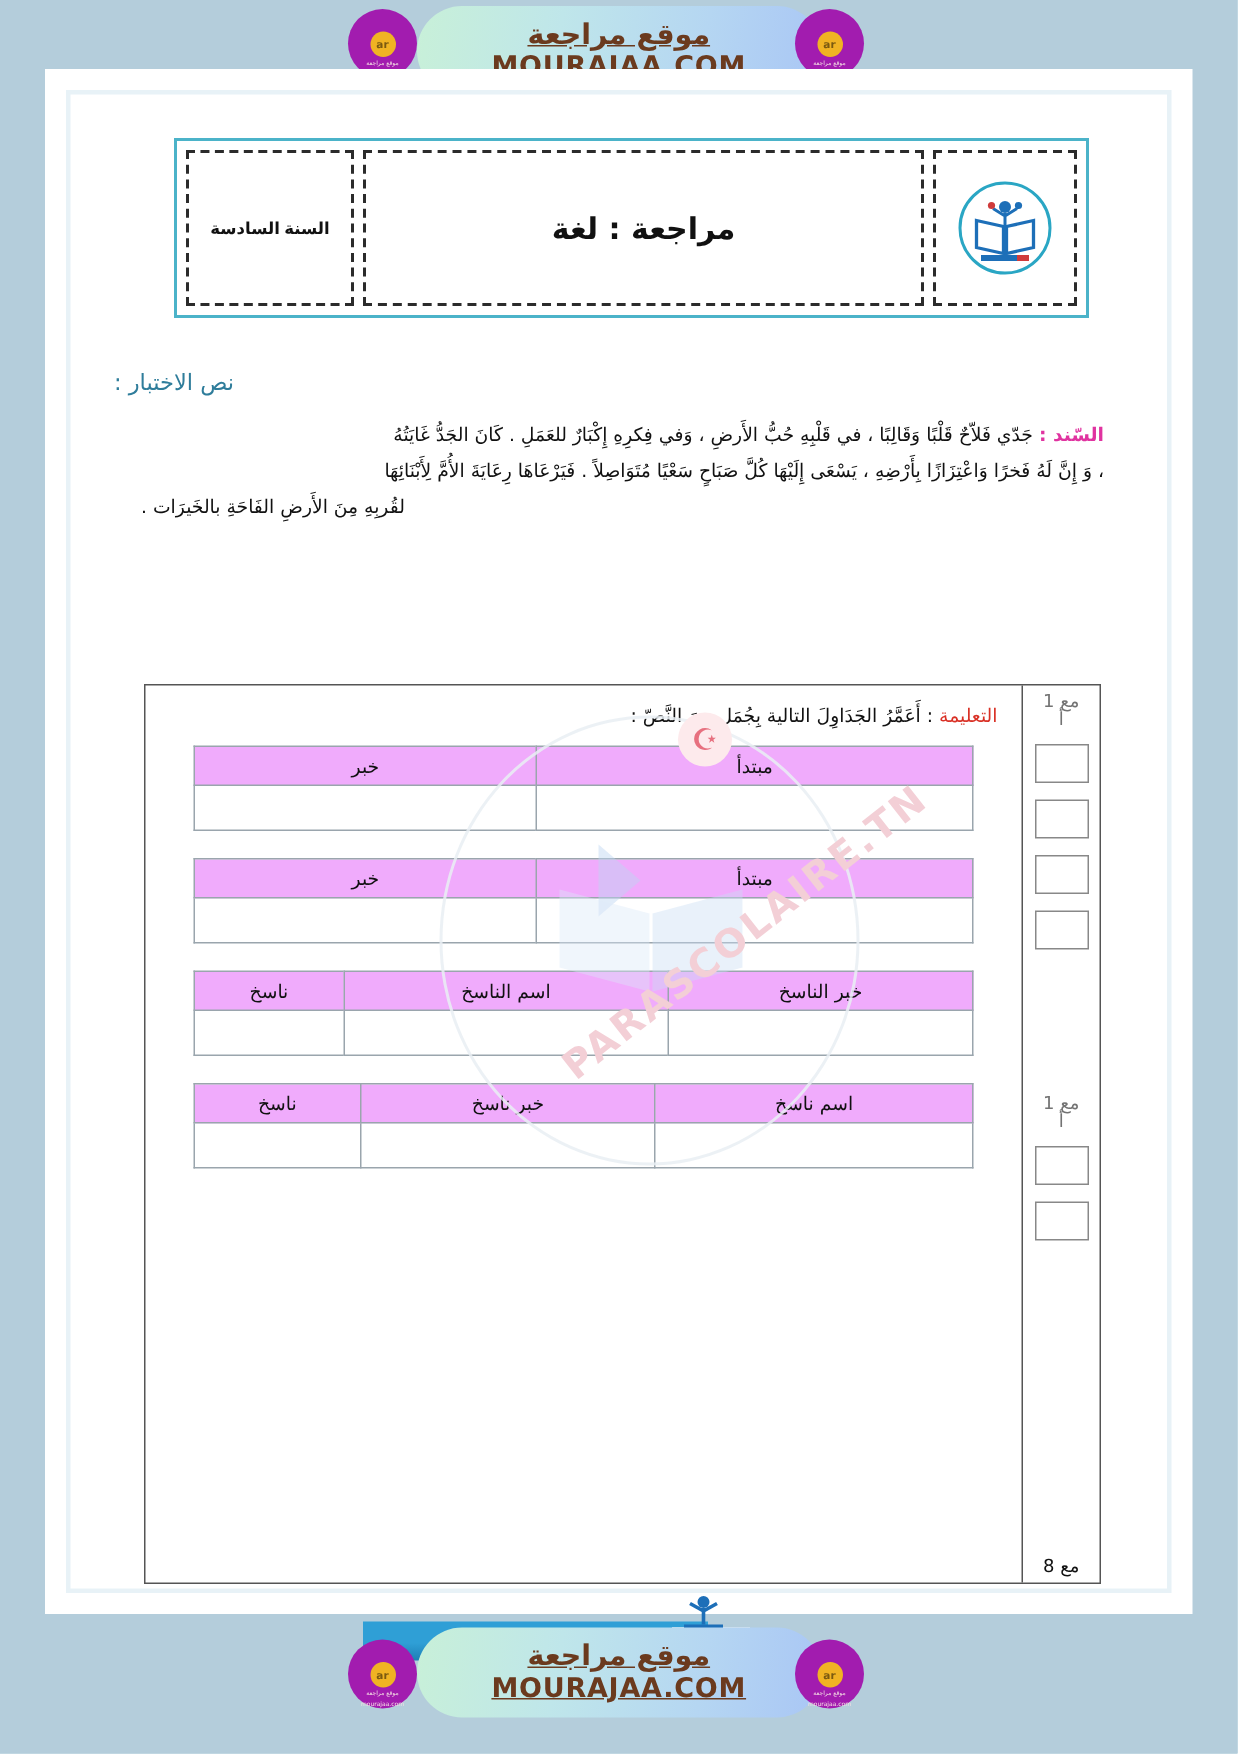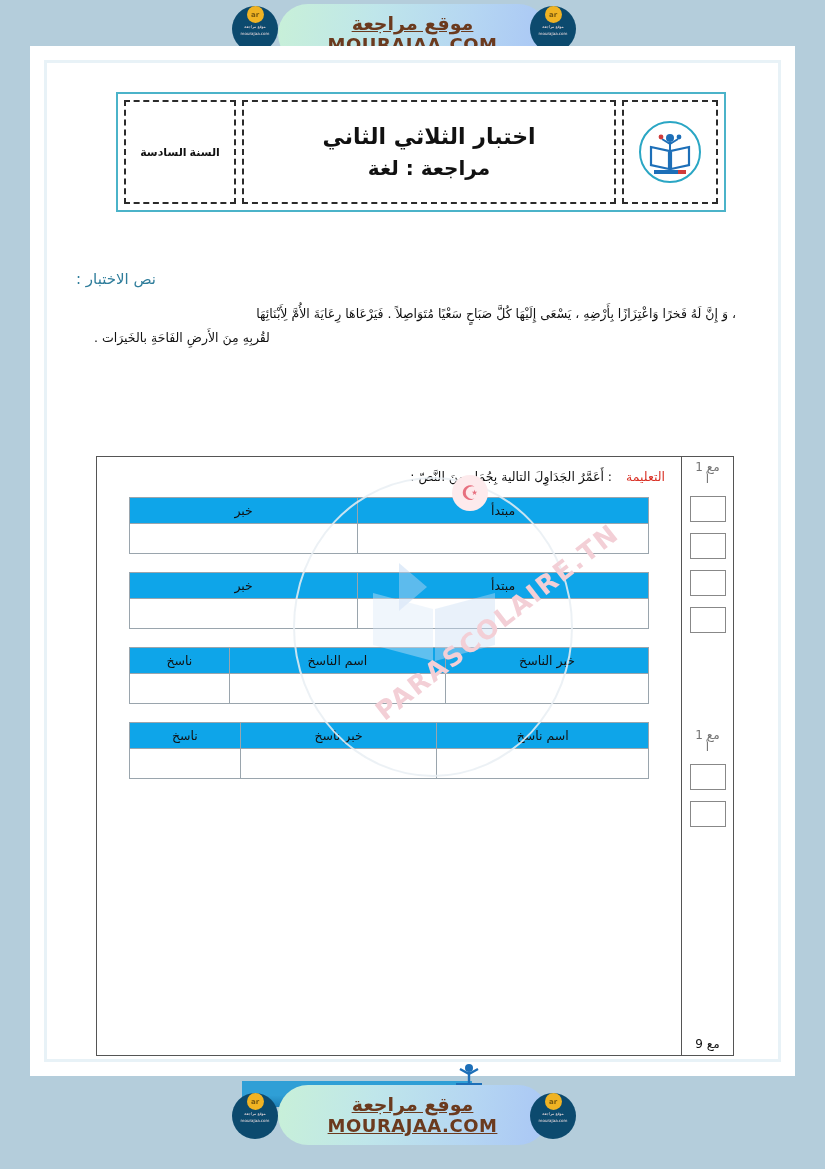--- a/index.html
+++ b/index.html
@@ -47,23 +47,23 @@
     text-decoration: underline; line-height: 1.1;
   }
   .banner-en {
     font-size: 18px; font-weight: 700; color: #6b3a1e;
     letter-spacing: .5px; text-decoration: underline; line-height: 1.1;
     direction: ltr;
   }
   .badge {
     position: absolute; top: 6px;
     width: 46px; height: 46px; border-radius: 50%;
-    background: #0c4a6e;
+    background: #a21caf;
     display: flex; flex-direction: column;
-    align-items: center; justify-content: flex-start; gap: 2px;
+    align-items: center; justify-content: flex-end; gap: 2px;
   }
   .badge.left { left: 232px; }
   .badge.right { left: 530px; }
   .badge-dot {
     width: 17px; height: 17px; border-radius: 50%;
     background: #f0b323;
     display: flex; align-items: center; justify-content: center;
     font-size: 7px; color: #7a5a10; font-weight: 700;
   }
   .badge-txt { font-size: 4px; color: #f6e3e4; line-height: 1.2; text-align: center; }
@@ -107,21 +107,21 @@
   .head-title .t2 { font-size: 20px; font-weight: 700; color: #111; }
   .head-logo { width: 96px; }
   .logo-circle {
     width: 62px; height: 62px; border-radius: 50%;
     border: 2px solid #2aa6c4; background: #fff;
     display: flex; align-items: center; justify-content: center;
     position: relative; overflow: hidden;
   }
 
   
-  .content { position: absolute; left: 46px; top: 200px; width: 690px; margin-top: 24px; }
+  .content { position: absolute; left: 46px; top: 200px; width: 690px; }
   .nass-label {
     text-align: left; direction: rtl;
     font-size: 15px; color: #2f7d9b; font-weight: 400;
     padding-left: 0; padding-right: 0;
     margin: 0 0 14px 0;
   }
   .nass-label-inner { display: inline-block; margin-right: 0; }
   .passage {
     font-size: 12.5px; line-height: 1.9; color: #111;
     text-align: justify; direction: rtl;
@@ -152,27 +152,27 @@
     margin-top: 11px; background: #fff;
   }
   .score-spacer { flex: 1; }
   .score-foot { font-size: 12px; color: #111; padding-bottom: 4px; }
 
   .ex-main { flex: 1; padding: 8px 12px 6px 12px; position: relative; }
   .instr {
     font-size: 12.5px; color: #111; direction: rtl; text-align: right;
     margin: 2px 4px 10px 0; line-height: 1.6;
   }
-  .instr .kw { color: #d93025; margin-left: 10px; }
+  .instr .kw { color: #d93025; }
   .tbl {
     width: 520px; margin: 0 auto 14px auto;
     border-collapse: collapse; direction: rtl;
   }
   .tbl th {
-    border: 1px solid #9aa5ad; background: #0ea5e9;
+    border: 1px solid #9aa5ad; background: #f0abfc;
     font-size: 12.5px; font-weight: 400; color: #111;
     height: 26px; text-align: center;
   }
   .tbl td { border: 1px solid #9aa5ad; height: 30px; background: #fff; }
   .tbl.t2 { margin-top: 18px; }
   .instr2 { margin-top: 16px; }
   .line-row {
     direction: rtl; font-size: 12.5px; color: #111;
     display: flex; align-items: baseline; gap: 4px;
     margin: 4px 14px 4px 10px;
@@ -241,34 +241,37 @@
             <circle cx="25" cy="11" r="4" fill="#1d6fb8"></circle>
             <path d="M25 15 L25 24 M25 17 L17 12 M25 17 L33 12" stroke="#1d6fb8" stroke-width="2" fill="none"></path>
             <circle cx="16" cy="10" r="2.4" fill="#cf3b3b"></circle>
             <circle cx="34" cy="10" r="2.4" fill="#1d6fb8"></circle>
             <rect x="9" y="43" width="32" height="4" fill="#1d6fb8"></rect>
             <rect x="33" y="43" width="8" height="4" fill="#cf3b3b"></rect>
           </svg>
         </div>
       </div>
       <div class="head-cell head-title">
-        <div class="t1">اختبار الثلاثي الثاني</div>
         <div class="t2">مراجعة : لغة</div>
       </div>
       <div class="head-cell head-year">
         <span>السنة</span>
         <span>السادسة</span>
       </div>
     </div>
 
     <div class="content">
       <div class="nass-label">
         <span class="nass-label-inner">نص الاختبار :</span>
       </div>
       <div class="passage">
+        <p>
+          <span class="sanad-key">السّند :</span>
+          <span>جَدّي فَلاّحٌ قَلْبًا وَقَالِبًا ، في قَلْبِهِ حُبُّ الأَرضِ ، وَفي فِكرِهِ إِكْبَارٌ للعَمَلِ . كَانَ الجَدُّ غَايَتُهُ</span>
+        </p>
         <p>، وَ إِنَّ لَهُ فَخرًا وَاعْتِزَازًا بِأَرْضِهِ ، يَسْعَى إِلَيْهَا كُلَّ صَبَاحٍ سَعْيًا مُتَوَاصِلاً . فَيَرْعَاهَا رِعَايَةَ الأُمَّ لِأَبْنَائِهَا</p>
         <p style="text-align:left">لقُربِهِ مِنَ الأَرضِ الفَاحَةِ بالخَيرَات .</p>
       </div>
     </div>
 
     <div class="exbox">
 
       <div class="score-col">
         <div class="score-head">
           <span class="mk">مع 1</span>
@@ -279,21 +282,21 @@
         <div class="score-box"></div>
         <div class="score-box"></div>
         <div style="height:96px"></div>
         <div class="score-head">
           <span class="mk">مع 1</span>
           <span class="alif">أ</span>
         </div>
         <div class="score-box"></div>
         <div class="score-box"></div>
         <div class="score-spacer"></div>
-        <div class="score-foot">مع 9</div>
+        <div class="score-foot">مع 8</div>
       </div>
 
       <div class="ex-main">
 
         <div class="wm wm-circle"></div>
         <div class="wm wm-flag">☪</div>
         <div class="wm wm-book">
           <svg width="150" height="120" viewBox="0 0 150 120" aria-hidden="true">
             <path d="M14 40 L74 56 L74 108 L14 92 Z" fill="#dbe8f7" opacity=".8"></path>
             <path d="M136 40 L76 56 L76 108 L136 92 Z" fill="#c9ddf4" opacity=".8"></path>

